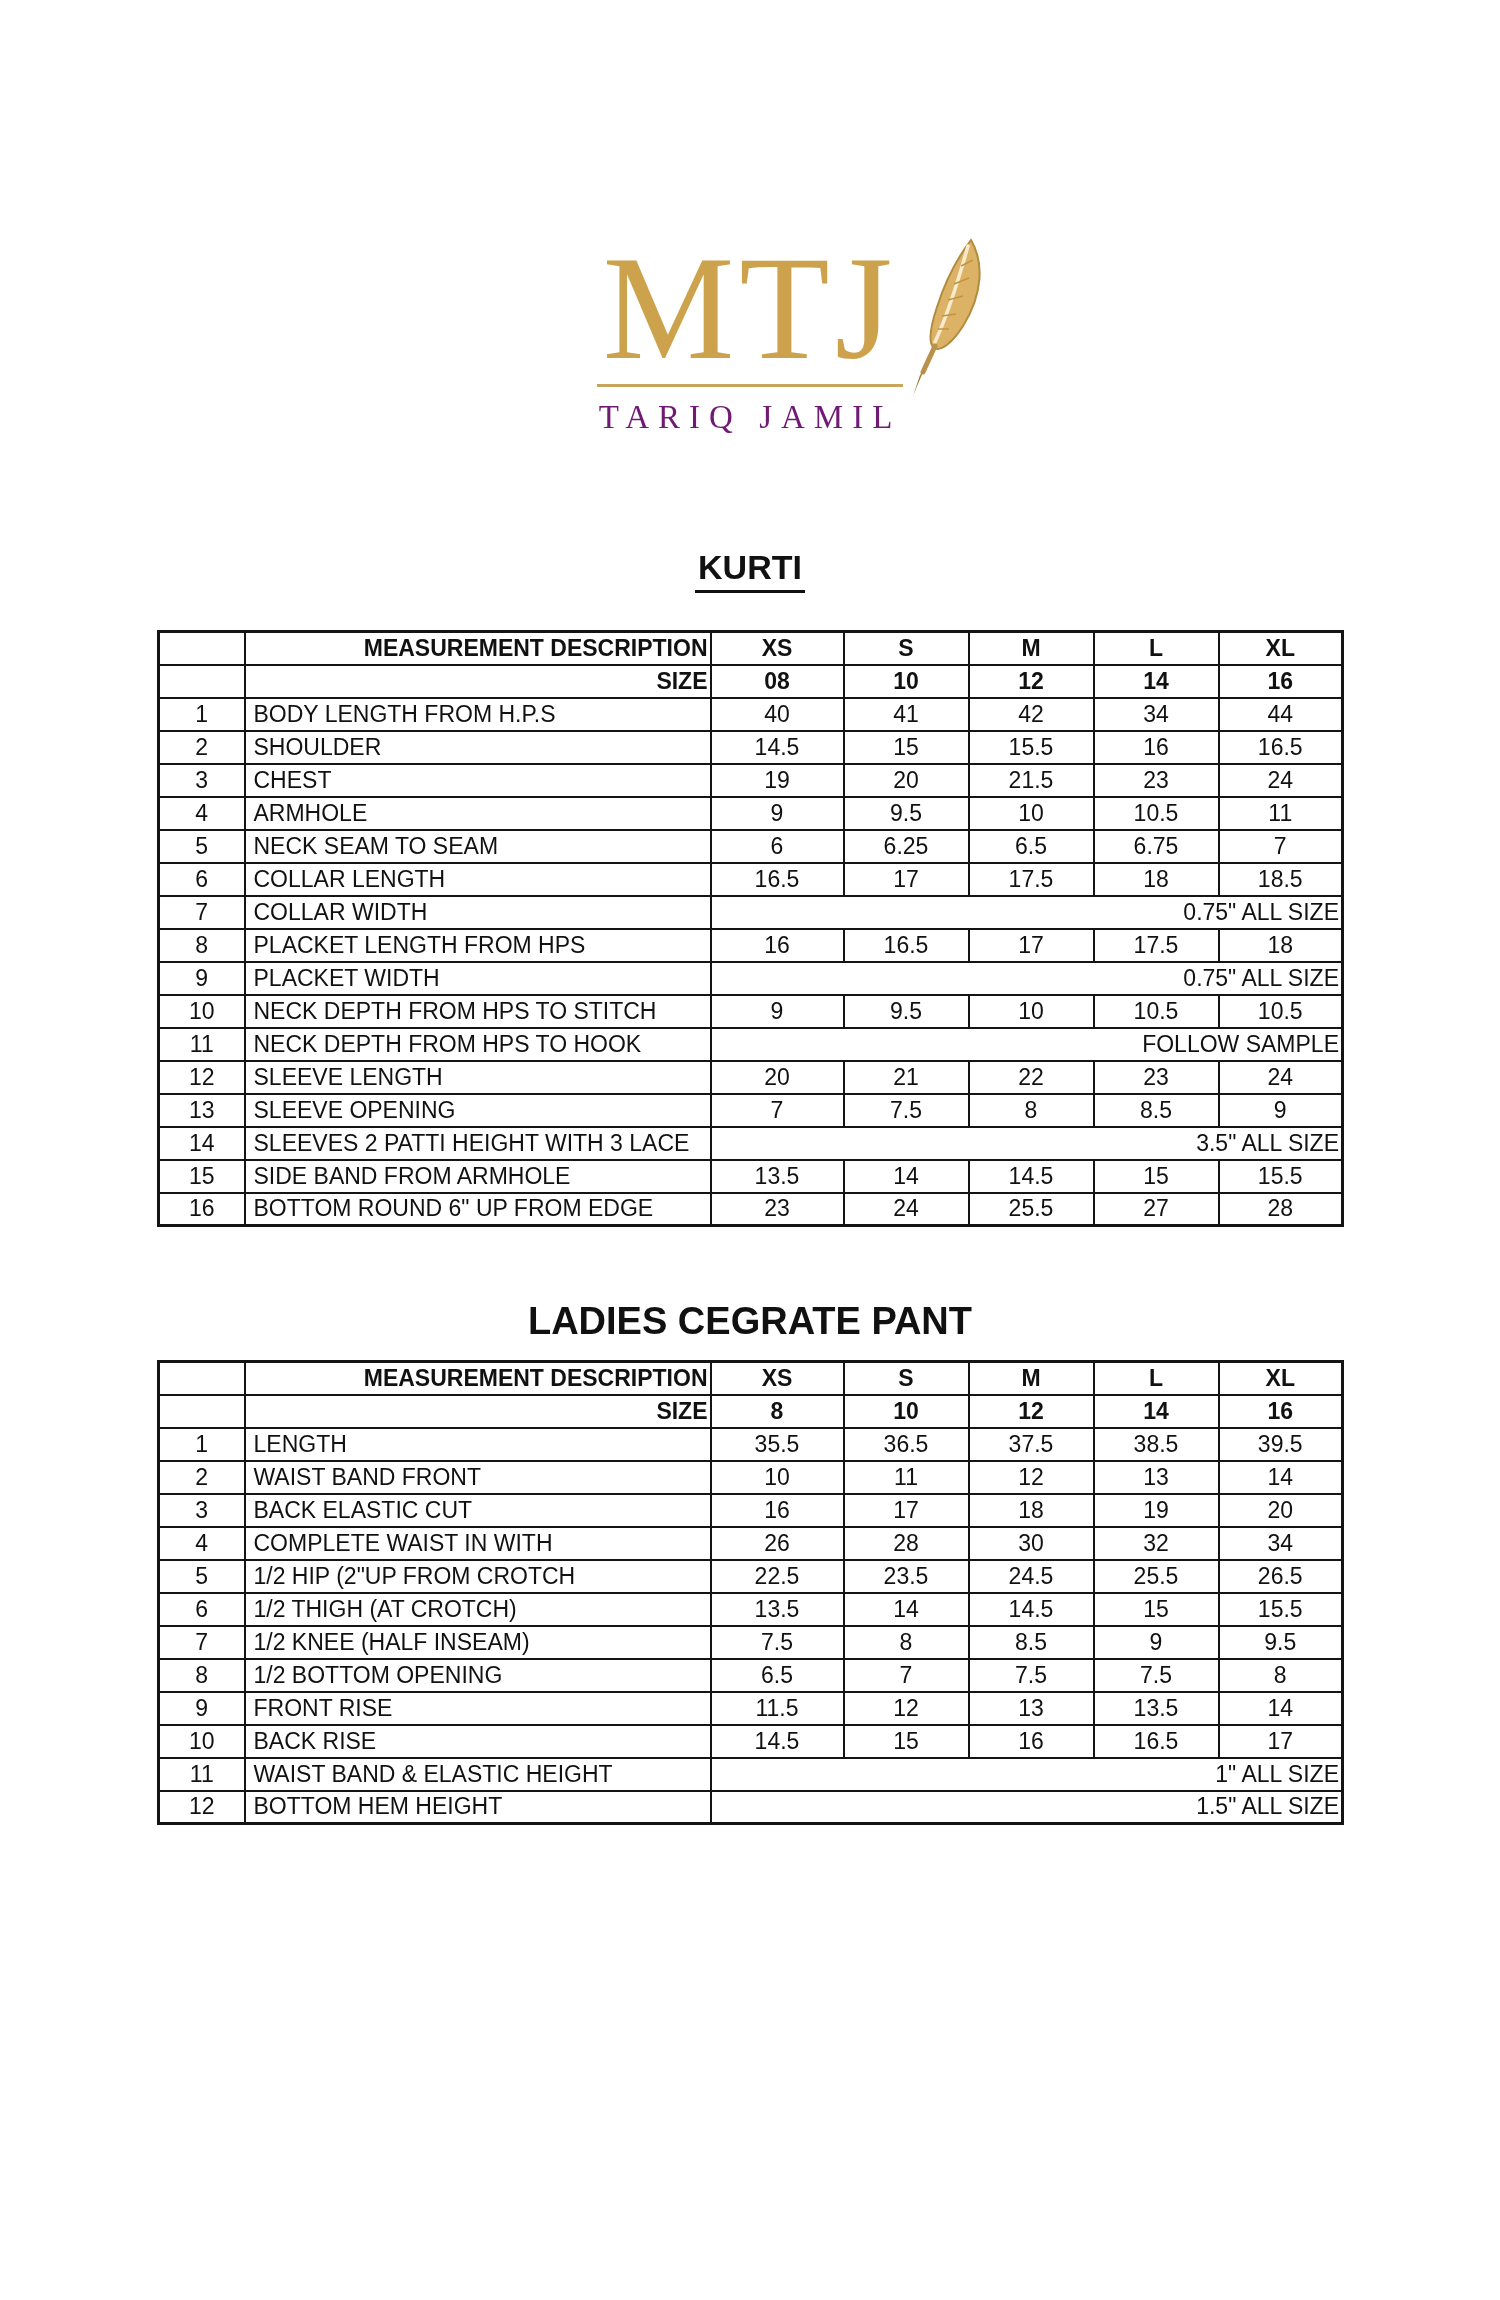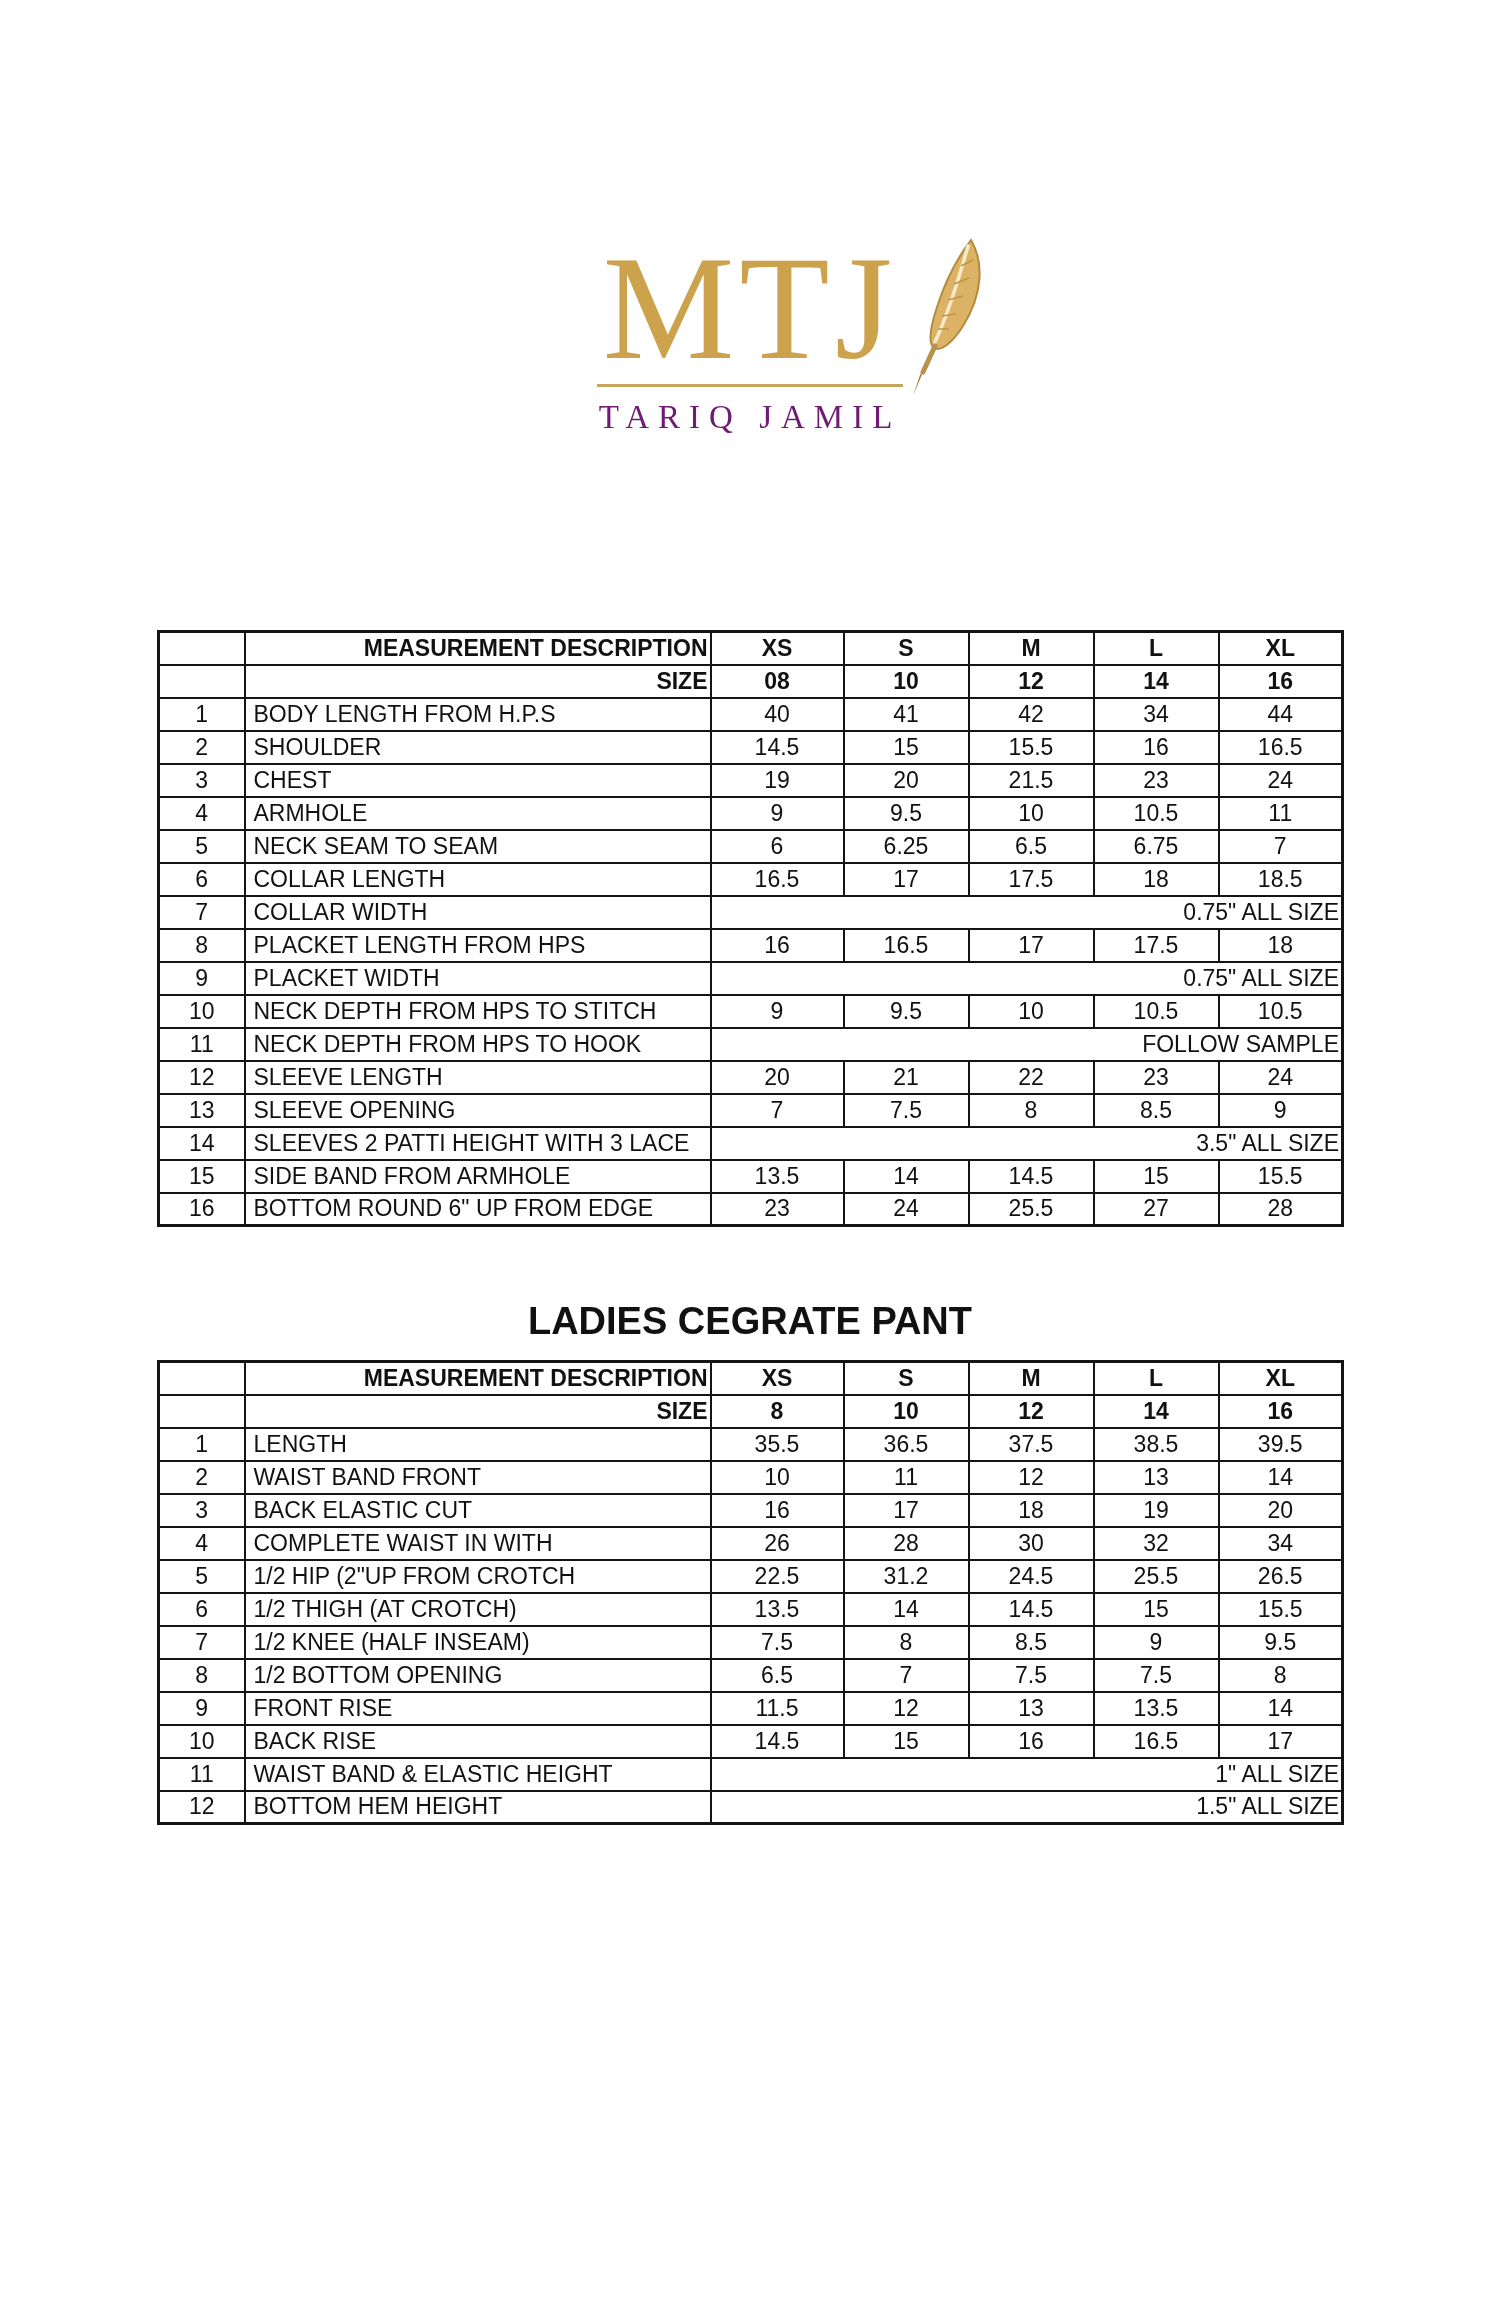--- a/index.html
+++ b/index.html
@@ -60,20 +60,23 @@
         <path d="M69,10 C60,42 50,76 36,106" stroke="#F7EBCB" stroke-width="3.5" fill="none" stroke-linecap="round"></path>
         <path d="M62,30 L74,24 M55,48 L70,42 M49,64 L64,60 M43,80 L57,78 M39,93 L50,93" stroke="#C09441" stroke-width="1.6" fill="none"></path>
         <path d="M36,110 L24,136" stroke="#B8924A" stroke-width="5" stroke-linecap="round"></path>
         <path d="M24,136 L14,160 L21,139 Z" fill="#9F7B33"></path>
       </svg>
       <div class="logo-rule"></div>
       <div class="brand-name">TARIQ JAMIL</div>
     </div>
   </div>
 
+  <div class="sec-title t1">
+    <span class="underlined">KURTI</span>
+  </div>
 
   <table class="size-table st1">
     <colgroup>
       <col style="width:86px">
         <col style="width:466px">
         <col style="width:133px">
       <col style="width:125px">
         <col style="width:125px">
         <col style="width:125px">
         <col style="width:124px">
@@ -294,21 +297,21 @@
           <td>26</td>
           <td>28</td>
           <td>30</td>
           <td>32</td>
           <td>34</td>
         </tr>
         <tr>
           <td>5</td>
           <td class="desc">1/2 HIP (2"UP FROM CROTCH</td>
           <td>22.5</td>
-          <td>31.2</td>
+          <td>23.5</td>
           <td>24.5</td>
           <td>25.5</td>
           <td>26.5</td>
         </tr>
         <tr>
           <td>6</td>
           <td class="desc">1/2 THIGH (AT CROTCH)</td>
           <td>13.5</td>
           <td>14</td>
           <td>14.5</td>

